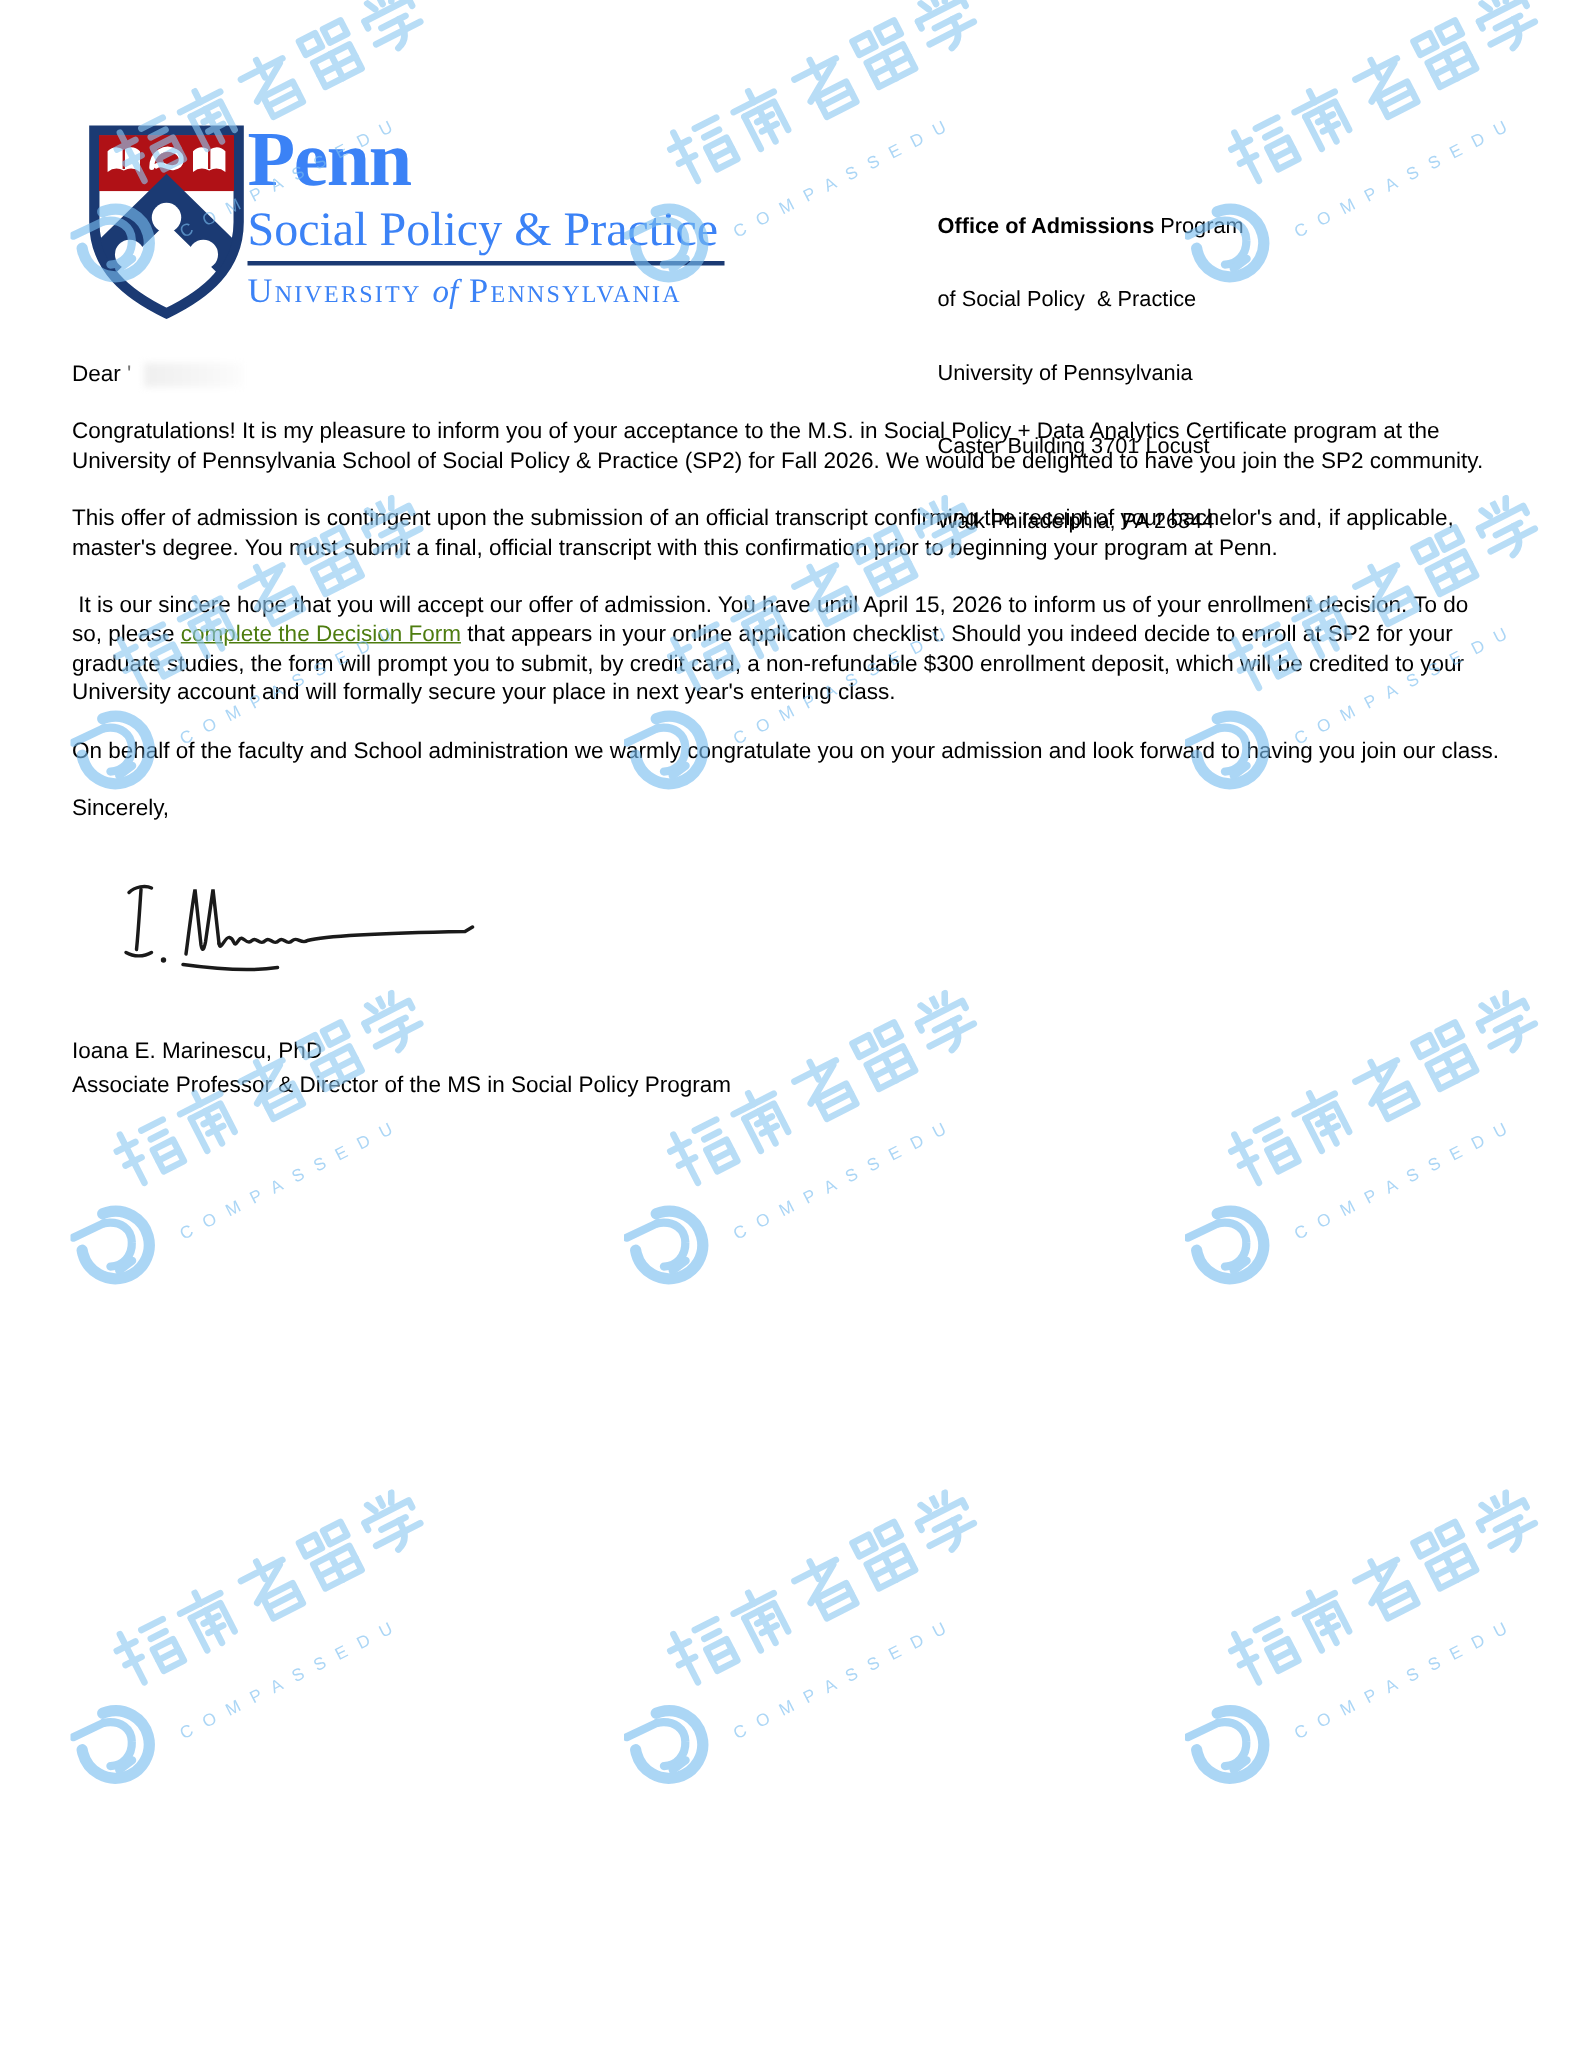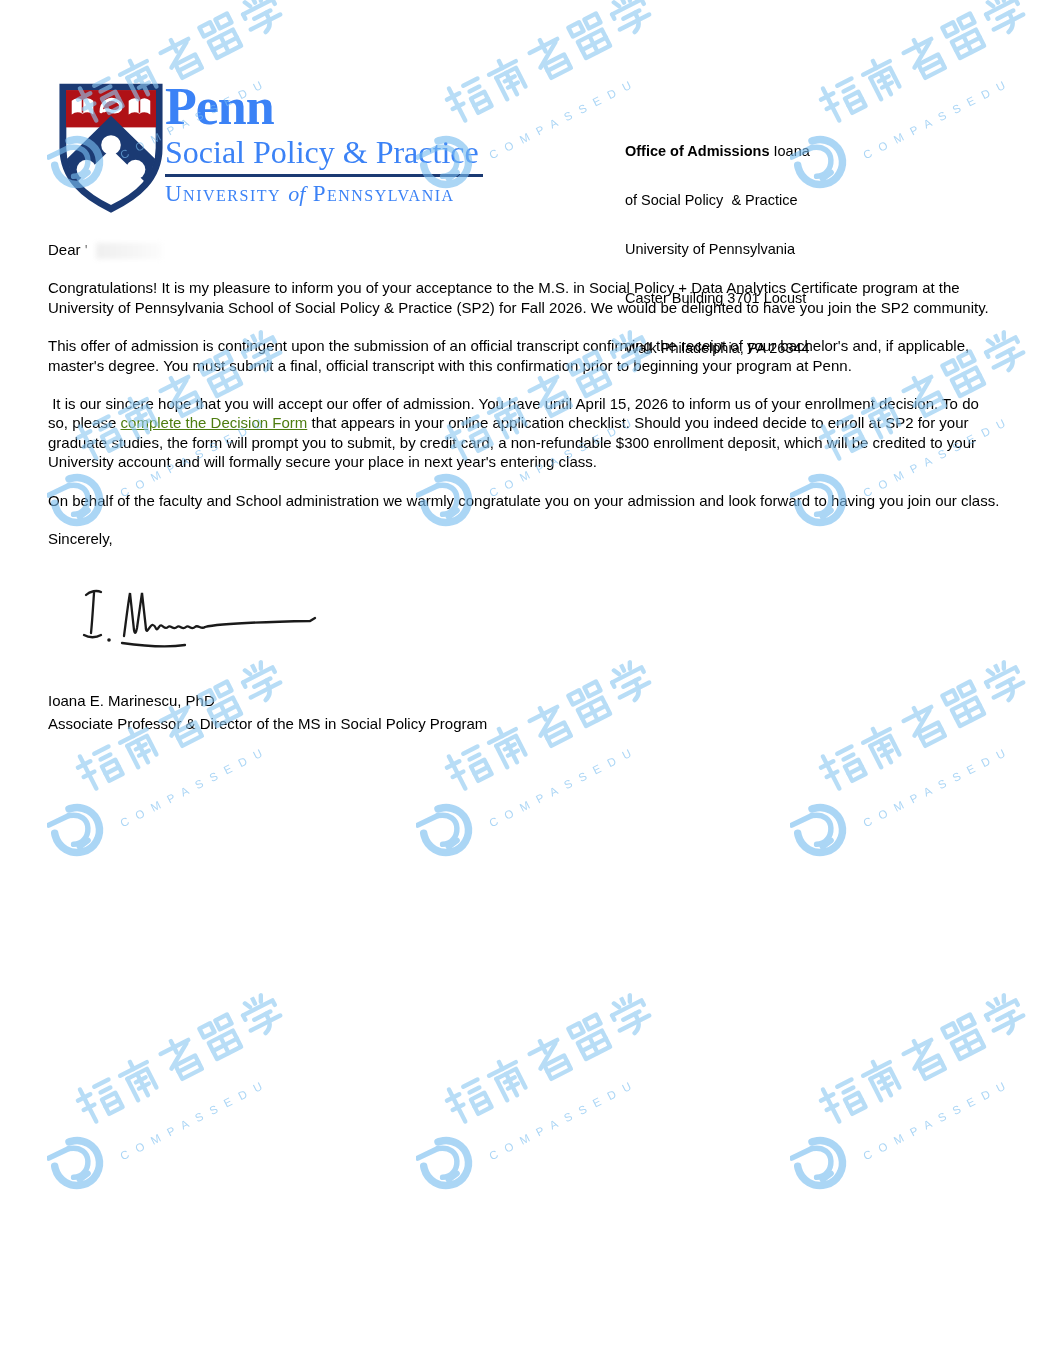--- a/index.html
+++ b/index.html
@@ -63,21 +63,21 @@
       </g>
     </svg>
     <div class="wordmark">
       <div class="penn-word">Penn</div>
       <div class="school-word">Social Policy &amp; Practice</div>
       <div class="univ-word"><span class="sc">University </span><span class="of-it">of</span><span class="sc"> Pennsylvania</span></div>
     </div>
   </div>
 
   <div class="address">
-    <div><b>Office of Admissions</b><span> Ioana</span></div>
+    <div><b>Office of Admissions</b><span> Program</span></div>
     <div>of Social Policy  &amp; Practice</div>
     <div>University of Pennsylvania</div>
     <div>Caster Building 3701 Locust</div>
     <div>Walk Philadelphia, PA 26344</div>
   </div>
 
   <div class="letter">
     <p><span>Dear</span> <span class="greeting-mark">'</span><span class="redact"></span></p>
 
     <p>Congratulations! It is my pleasure to inform you of your acceptance to the M.S. in Social Policy + Data Analytics Certificate program at the University of Pennsylvania School of Social Policy &amp; Practice (SP2) for Fall 2026. We would be delighted to have you join the SP2 community.</p>

